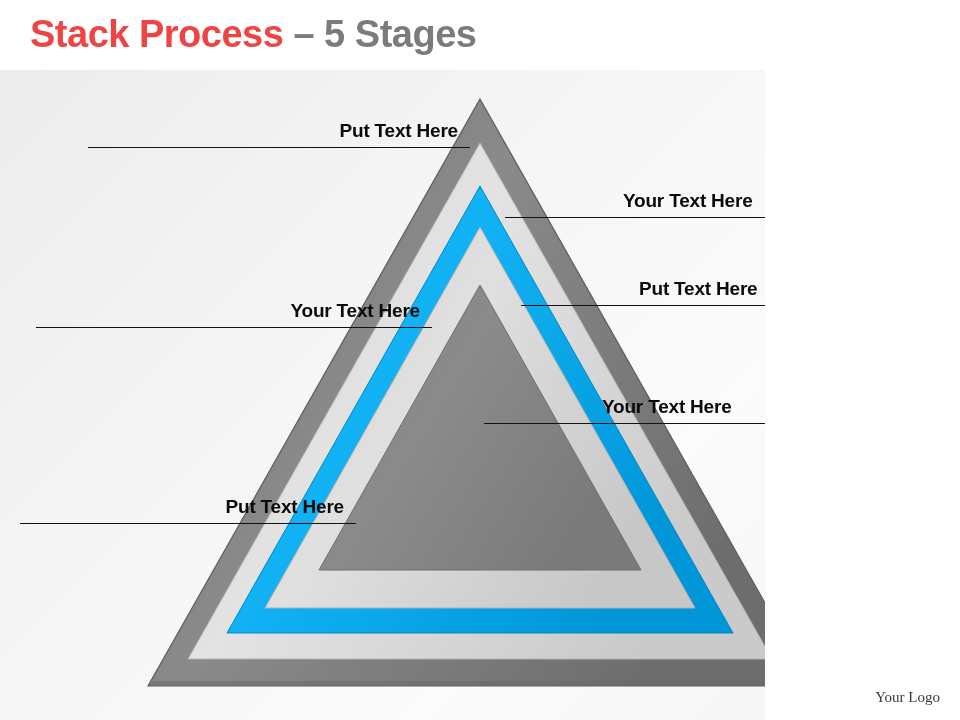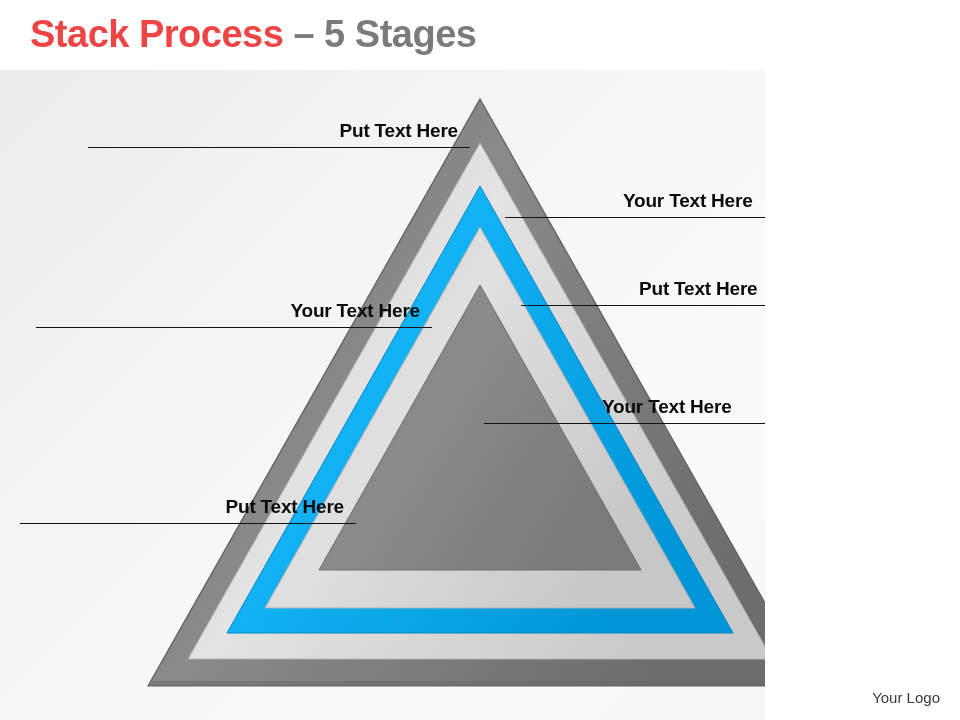--- a/index.html
+++ b/index.html
@@ -89,21 +89,21 @@
     width: 100%;
   }
 
   
   #logo {
     position: absolute;
     right: 20px;
     bottom: 14px;
     font-size: 15px;
     color: #3a3a3a;
-    font-family: Liberation Sans, sans-serif;
+    font-family: Liberation Serif, serif;
     z-index: 25;
   }
 </style>
 </head>
 <body>
 
 <div id="slide">
 
   <div id="header">
     <div id="title">

